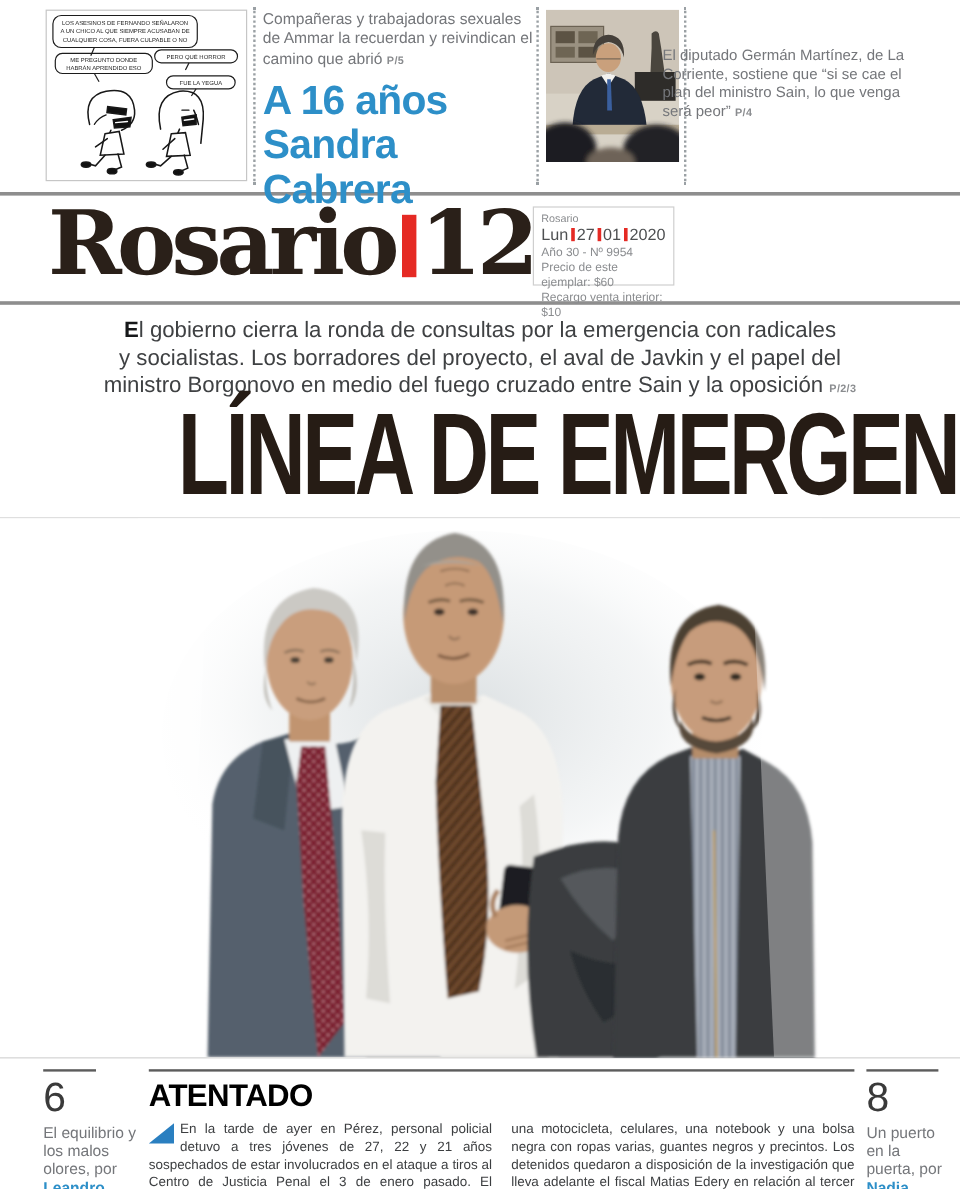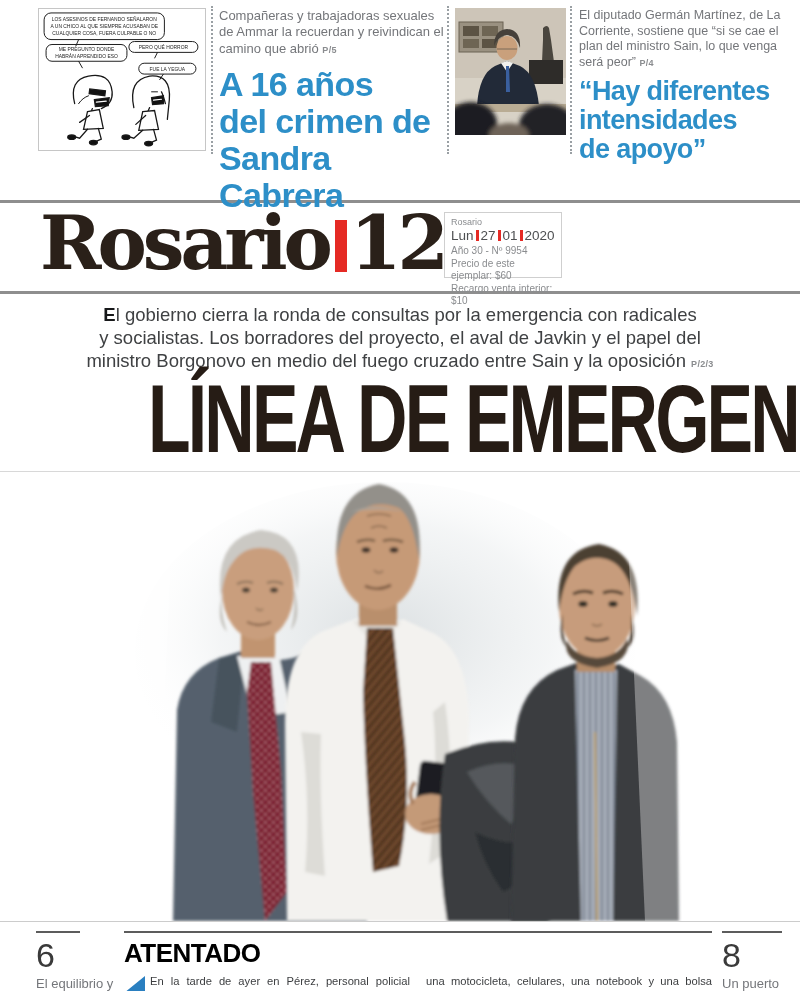--- a/index.html
+++ b/index.html
@@ -2,32 +2,32 @@
 <html><head>
 <meta charset="utf-8">
 <style>
   * { margin:0; padding:0; box-sizing:border-box; }
   html,body { background:#ffffff; }
   body { width:800px; height:991px; font-family:"Liberation Sans", sans-serif; position:relative; overflow:hidden; }
 
   .page { position:absolute; inset:0; background:#fff; }
 
   
-  .top-strip { position:relative; height:200px; }
+  .top-strip { position:relative; height:160px; }
   .comic-box { position:absolute; left:38px; top:8px; width:168px; height:143px; border:1px solid #c6c6c6; background:#fff; }
   .vdots { position:absolute; top:6px; height:148px; border-left:2px dotted #9aa0a4; }
   .vd1 { left:211px; } .vd2 { left:447px; } .vd3 { left:570px; }
 
   .top-col { position:absolute; top:8px; }
   .kicker { color:#74767a; font-size:13px; line-height:1.25; }
   .pageref { color:#8a8c8f; font-size:9px; font-weight:bold; letter-spacing:.3px; }
   .blue-head { color:#2d8fc8; font-weight:bold; letter-spacing:-.6px; }
   .col-middle { left:219px; width:230px; }
   .col-middle .blue-head { font-size:34px; line-height:37px; margin-top:9px; }
-  .col-right { left:579px; width:216px; }
+  .col-right { left:552px; width:216px;margin-top:31px; }
   .col-right .kicker { font-size:12.5px; }
   .col-right .blue-head { font-size:27px; line-height:29px; margin-top:6px; }
   .top-photo { position:absolute; left:455px; top:8px; width:111px; height:145px; overflow:hidden; }
 
   .rule-dark { height:3px; background:#8e8e8e; }
 
   
   .masthead { position:relative; height:88px; }
   .logo { position:absolute; left:40px; top:-6px; font-family:"DejaVu Serif", serif; font-weight:bold; font-size:74px; line-height:92px; letter-spacing:-4px; color:#2a2019; white-space:nowrap; }
   .logo .redbar { display:inline-block; width:12px; height:52px; background:#e52a24; margin:0 3px 0 6px; transform:translateY(3px); }
@@ -132,21 +132,20 @@
     </div>
 
     <div class="vdots vd1"></div>
     <div class="vdots vd2"></div>
     <div class="vdots vd3"></div>
 
     <div class="top-col col-middle">
       <p class="kicker"><span>Compañeras y trabajadoras sexuales de Ammar la recuerdan y reivindican el camino que abrió</span> <span class="pageref">P/5</span></p>
       <h2 class="blue-head">
         <span style="display:block">A 16 años</span>
-        <span style="display:block">del crimen de</span>
         <span style="display:block">Sandra Cabrera</span>
       </h2>
     </div>
 
     <div class="top-photo">
       <svg viewBox="0 0 111 127" width="111" height="127">
         <defs>
           <filter id="blurfg">
               <feGaussianBlur stdDeviation="2"></feGaussianBlur>
             </filter>
@@ -174,25 +173,20 @@
         <g filter="url(#blurfg)">
           <ellipse cx="16" cy="116" rx="26" ry="22" fill="#1f1f23"></ellipse>
           <ellipse cx="92" cy="118" rx="28" ry="22" fill="#232327"></ellipse>
           <ellipse cx="54" cy="127" rx="20" ry="12" fill="#6e6458"></ellipse>
         </g>
       </svg>
     </div>
 
     <div class="top-col col-right">
       <p class="kicker"><span>El diputado Germán Martínez, de La Corriente, sostiene que “si se cae el plan del ministro Sain, lo que venga será peor”</span> <span class="pageref">P/4</span></p>
-      <h2 class="blue-head">
-        <span style="display:block">“Hay diferentes</span>
-        <span style="display:block">intensidades</span>
-        <span style="display:block">de apoyo”</span>
-      </h2>
     </div>
   </div>
 
   <div class="rule-dark"></div>
 
   <div class="masthead">
     <div class="logo"><span>Rosario</span><span class="redbar"></span><span>12</span></div>
     <div class="date-box">
       <div class="date-place">Rosario</div>
       <div class="date-row">

